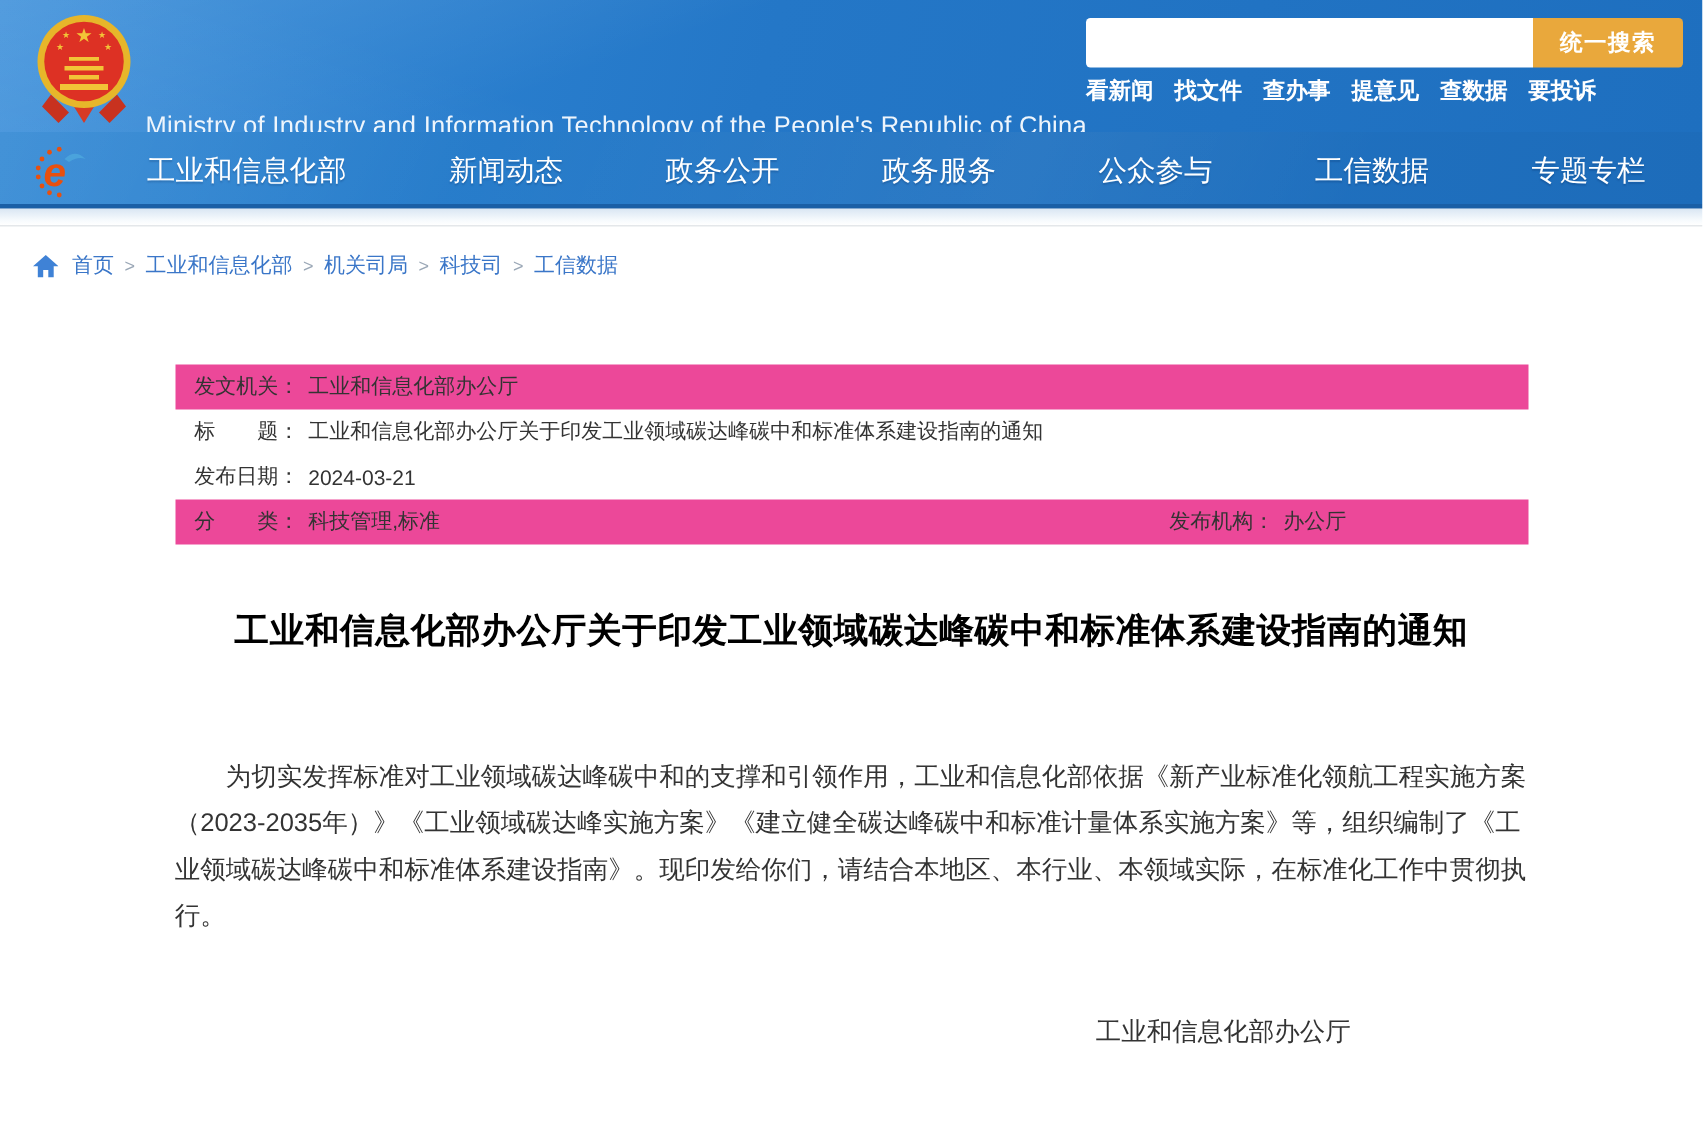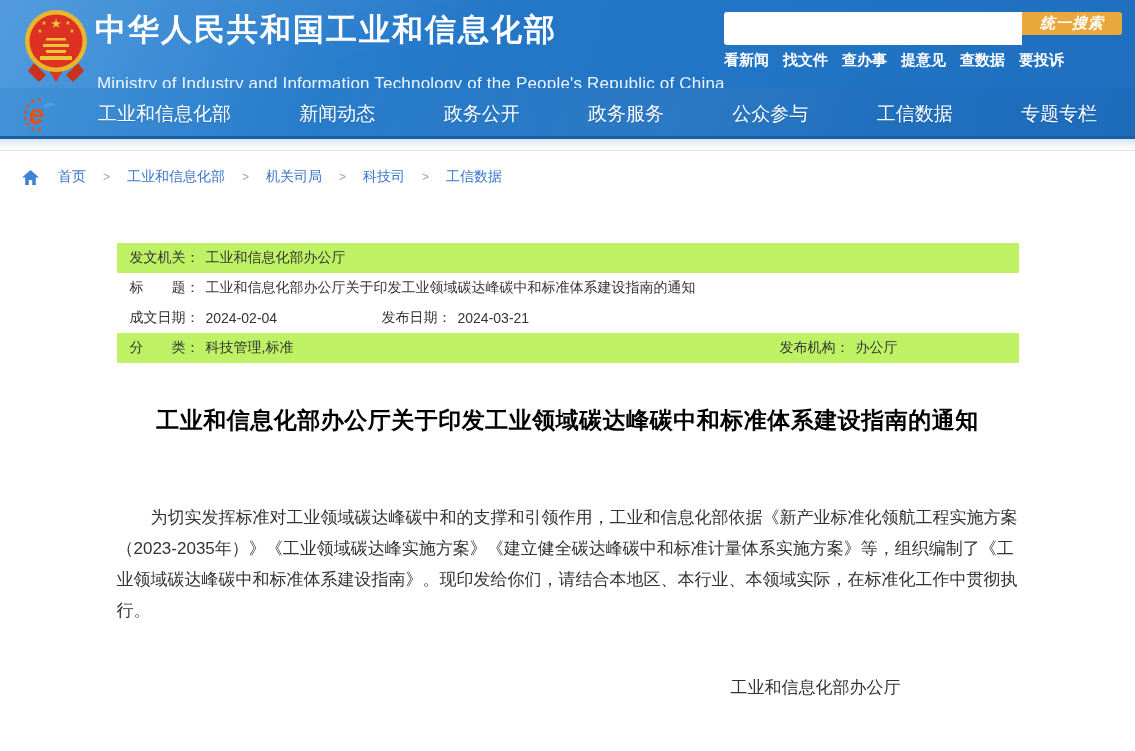--- a/index.html
+++ b/index.html
@@ -14,23 +14,23 @@
                linear-gradient(20deg,rgba(255,255,255,.07) 0%,rgba(255,255,255,0) 30%);
     pointer-events:none; }
   .emblem { position:absolute; left:24px; top:7px; }
   .site-title { position:absolute; left:95px; top:9px; font-size:31px; font-weight:bold;
     color:#fff; letter-spacing:2px; white-space:nowrap; }
   .site-sub { position:absolute; left:97px; top:50px; font-size:17px; color:#eef5fc;
     letter-spacing:.2px; white-space:nowrap;margin-top:24px; }
   .search-wrap { position:absolute; left:724px; top:12px; display:flex; z-index:2; }
   .search-input { width:298px; height:33px; border:none; outline:none;
     border-radius:3px 0 0 3px; padding:0 10px; font-size:14px; }
-  .search-btn { width:100px; height:23px; border:none; cursor:pointer;
+  .search-btn { width:100px; height:33px; border:none; cursor:pointer;
     background:#e9a83c; color:#fff; font-size:15px; font-weight:bold;
-    border-radius:0 3px 3px 0; letter-spacing:1px;font-style:italic; }
+    border-radius:0 3px 3px 0; letter-spacing:1px; }
   .quick-links { position:absolute; left:724px; top:51px; display:flex; gap:14px; z-index:2; }
   .quick-links a { color:#fff; font-size:15px; text-decoration:none; white-space:nowrap;font-weight:bold; }
 
   
   .nav { position:relative; height:51px;
     background:linear-gradient(100deg,#2e86d3 0%,#2173c2 55%,#1d6cba 100%);
     border-bottom:3px solid #1a5fa6; }
   .nav::before { content:""; position:absolute; inset:0;
     background:linear-gradient(115deg,rgba(255,255,255,.10) 0%,rgba(255,255,255,0) 28%,
                rgba(255,255,255,.05) 60%,rgba(255,255,255,0) 80%); pointer-events:none; }
@@ -39,30 +39,30 @@
     padding:0 38px 0 98px; height:51px; align-items:center; }
   .nav-list li { color:#fff; font-size:19px; cursor:pointer; white-space:nowrap;
     text-shadow:0 1px 1px rgba(0,40,90,.25); }
 
   .nav-fade { height:12px;
     background:linear-gradient(#d9e6f3 0%,#f6fafd 70%,#ffffff 100%);
     border-bottom:1px solid #e4e7ea; }
 
   
   .breadcrumb { padding:17px 0 0 22px; font-size:14px; display:flex; align-items:center;
-    gap:17px; }
+    gap:7px; }
   .breadcrumb a { color:#3a76c8; text-decoration:none; }
   .crumb-sep { color:#9aa7b6; font-size:12px; }
   .home-icon { display:inline-block; margin-right:2px; line-height:0; }
 
   
   .doc { width:902px; margin:0 auto; }
   .meta-table { margin-top:57px; }
   .meta-row { display:flex; height:30px; align-items:center; font-size:14px; color:#333; }
-  .meta-row.odd { background:#bef264; }
+  .meta-row.odd { background:#ec4899; }
   .meta-cell { display:flex; align-items:center; padding-left:13px; flex:1; min-width:0; }
   .meta-cell.fixed { flex:0 0 252px; }
   .meta-label { white-space:pre; }
   .meta-value { margin-left:6px; white-space:nowrap; }
 
   .doc-title { margin-top:42px; text-align:center; font-size:23px; font-weight:bold;
     color:#000; letter-spacing:.5px; }
 
   .doc-body { margin-top:66px; font-size:17px; line-height:31px; color:#333; }
   .doc-body p.indent { text-indent:34px; margin-top:20px; }
@@ -85,21 +85,20 @@
       <text x="20" y="18" font-size="6" fill="#f2c437" text-anchor="middle">★</text>
       <text x="44" y="18" font-size="6" fill="#f2c437" text-anchor="middle">★</text>
       <text x="16" y="26" font-size="6" fill="#f2c437" text-anchor="middle">★</text>
       <text x="48" y="26" font-size="6" fill="#f2c437" text-anchor="middle">★</text>
       <rect x="22" y="31" width="20" height="2.5" fill="#f2c437"></rect>
       <rect x="19" y="37" width="26" height="3" fill="#f2c437"></rect>
       <rect x="22" y="43" width="20" height="3" fill="#f2c437"></rect>
       <rect x="16" y="49" width="32" height="4" fill="#f2c437"></rect>
     </svg>
   </span>
-  <div class="site-title">中华人民共和国工业和信息化部</div>
   <div class="site-sub">Ministry of Industry and Information Technology of the People's Republic of China</div>
 
   <div class="search-wrap">
     <input class="search-input" type="text" value="" style="">
     <button class="search-btn">统一搜索</button>
   </div>
   <div class="quick-links">
     <a href="#">看新闻</a>
     <a href="#">找文件</a>
     <a href="#">查办事</a>
@@ -162,24 +161,20 @@
         <span class="meta-value">工业和信息化部办公厅</span>
       </div>
     </div>
     <div class="meta-row">
       <div class="meta-cell">
         <span class="meta-label">标　　题：</span>
         <span class="meta-value">工业和信息化部办公厅关于印发工业领域碳达峰碳中和标准体系建设指南的通知</span>
       </div>
     </div>
     <div class="meta-row">
-      <div class="meta-cell fixed">
-        <span class="meta-label">成文日期：</span>
-        <span class="meta-value">2024-02-04</span>
-      </div>
       <div class="meta-cell">
         <span class="meta-label">发布日期：</span>
         <span class="meta-value">2024-03-21</span>
       </div>
     </div>
     <div class="meta-row odd">
       <div class="meta-cell">
         <span class="meta-label">分　　类：</span>
         <span class="meta-value">科技管理,标准</span>
       </div>

